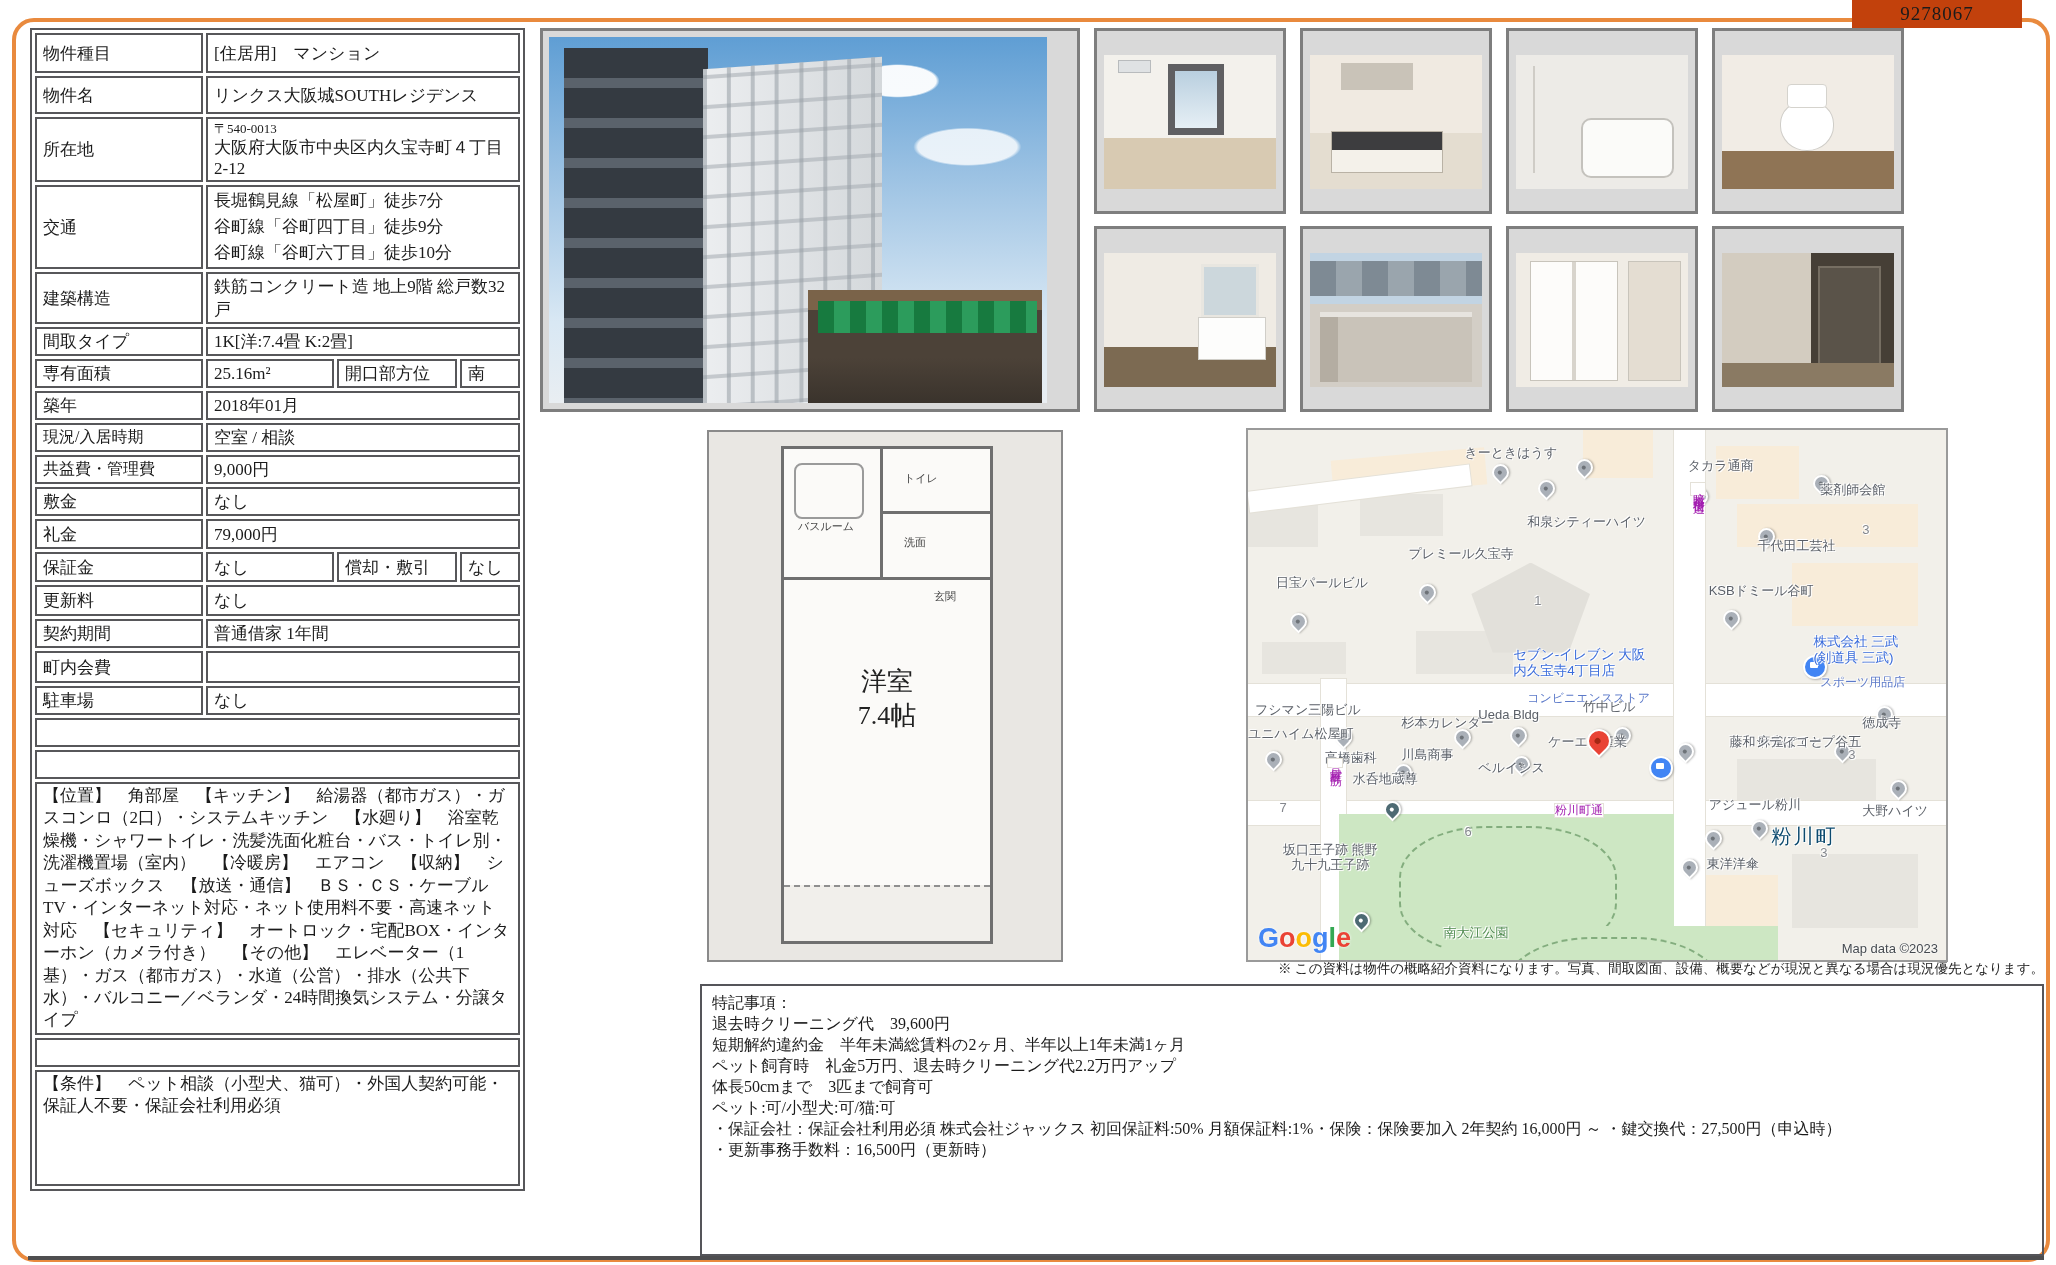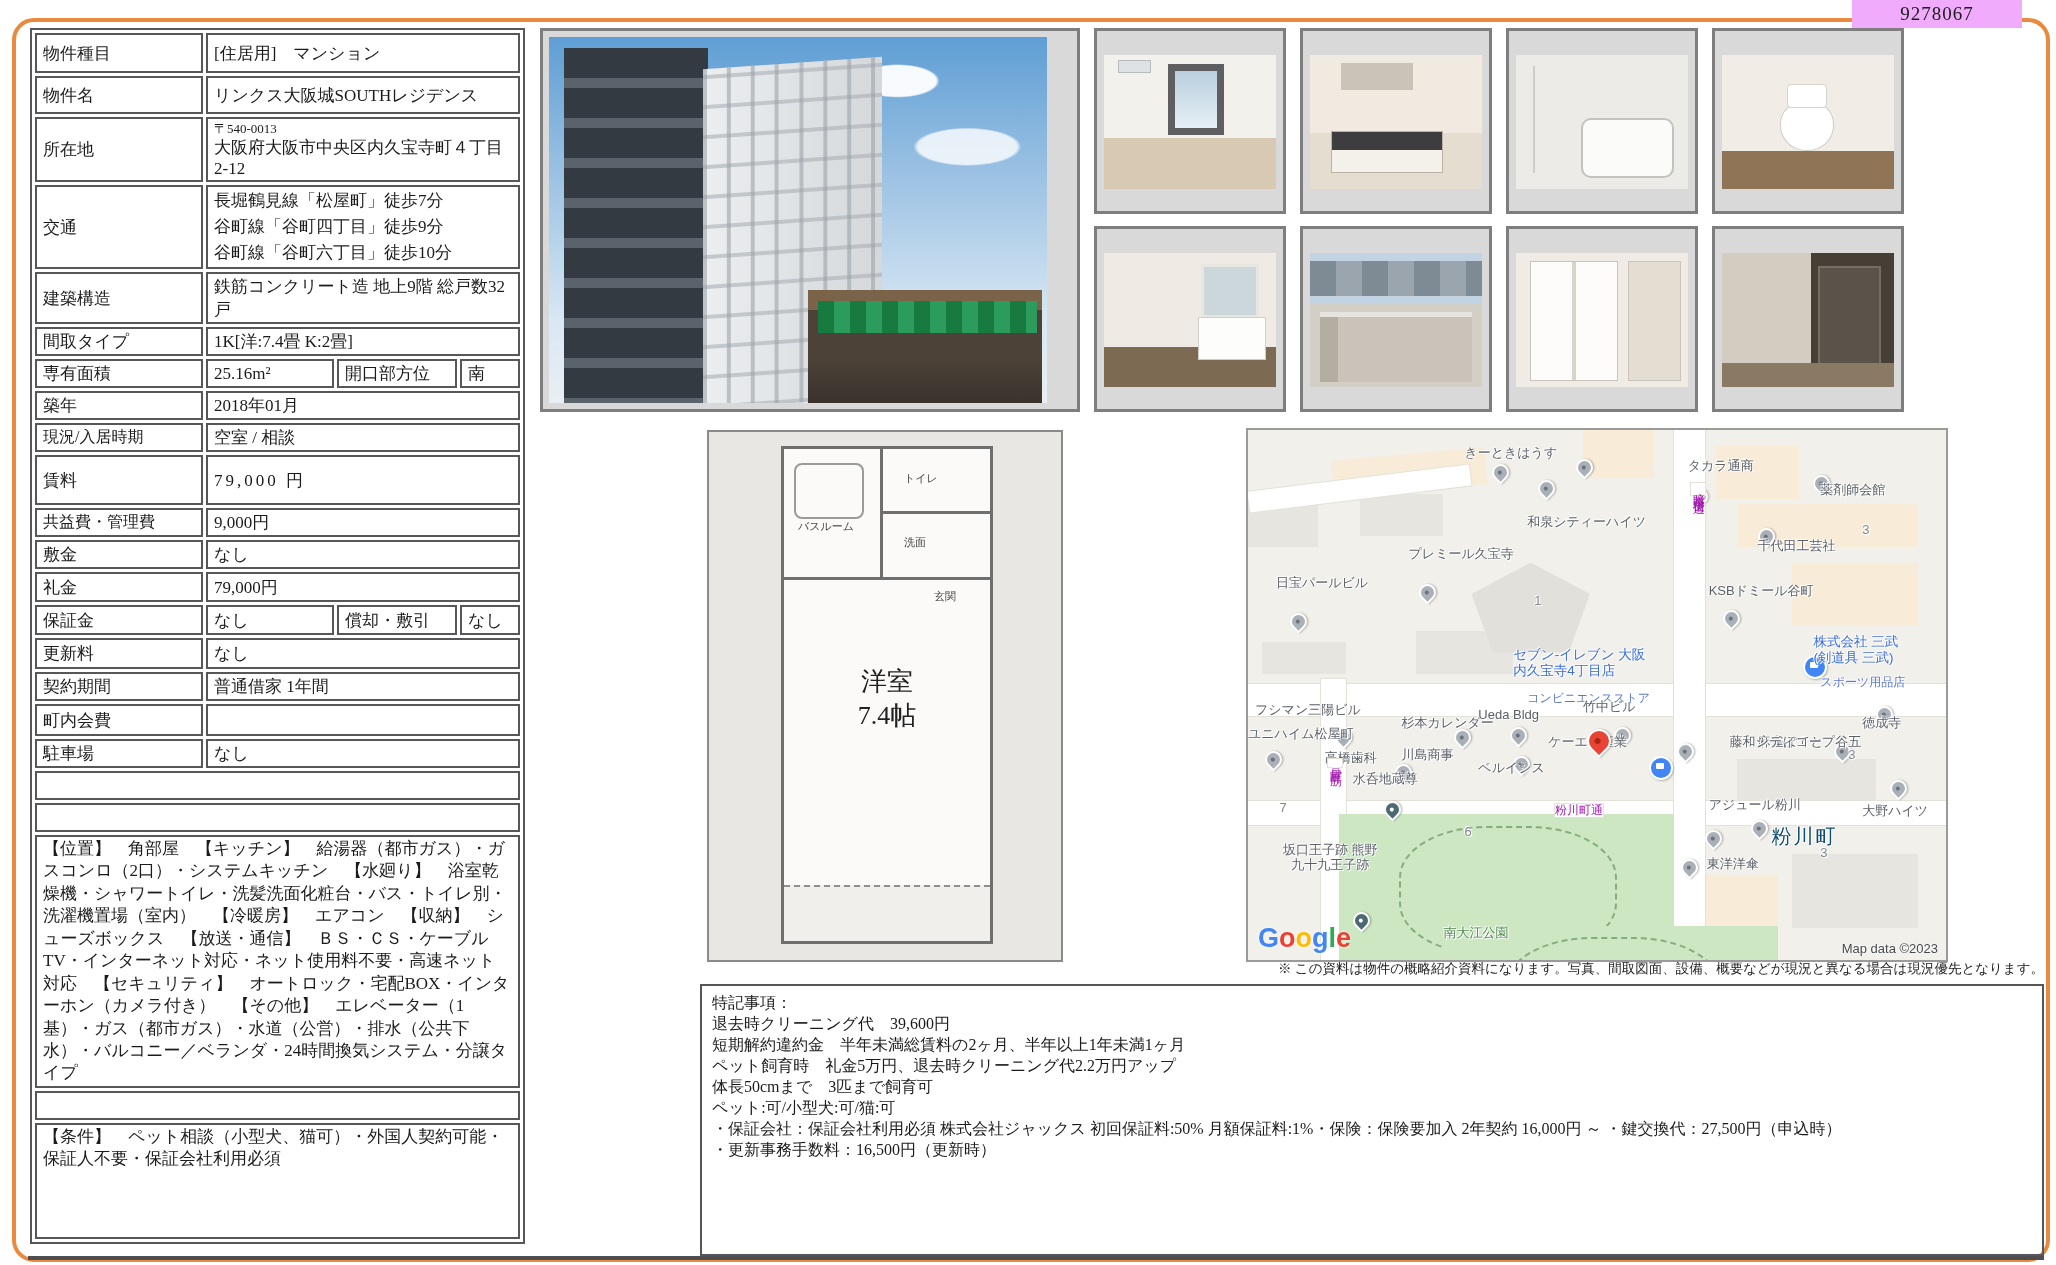--- a/index.html
+++ b/index.html
@@ -1,21 +1,21 @@
 <!DOCTYPE html>
 <html><head>
 <meta charset="utf-8">
 <style>
   html,body{margin:0;padding:0;background:#fff;}
   #page{position:relative;width:2056px;height:1265px;background:#fff;overflow:hidden;
         font-family:"Liberation Serif","DejaVu Serif",serif;color:#1b1b1b;}
   
   #frame{position:absolute;left:12px;top:18px;width:2030px;height:1236px;
          border:4px solid #e98a3e;border-radius:22px;pointer-events:none;}
-  #docid{position:absolute;left:1852px;top:0px;width:170px;height:28px;background:#f0abfc;
+  #docid{position:absolute;left:1852px;top:0px;width:170px;height:28px;background:#c2410c;
          font-size:19px;text-align:center;line-height:28px;letter-spacing:1px;z-index:9;}
   #bottomline{position:absolute;left:28px;top:1256px;width:2016px;height:4px;background:#4e4e50;z-index:8;}
   
   table.ptable{position:absolute;left:30px;top:28px;width:495px;border-collapse:separate;
                border-spacing:3px;border:2px solid #57575a;table-layout:fixed;}
   table.ptable td{border:2px solid #57575a;background:#fff;padding:1px 6px;
                   font-size:17px;box-sizing:border-box;overflow:hidden;}
   td.lbl{font-size:18px;padding-left:7px;}
   td.val{}
   td.bigname{font-size:23px;letter-spacing:0px;}
@@ -185,24 +185,20 @@
         <td class="lbl" style="font-size:17px">開口部方位</td>
         <td class="val">南</td>
         </tr>
     <tr style="height:29px">
           <td class="lbl">築年</td>
         <td class="val" colspan="3">2018年01月</td>
         </tr>
     <tr style="height:27px">
           <td class="lbl" style="font-size:16px">現況/入居時期</td>
         <td class="val" colspan="3">空室 / 相談</td>
-        </tr>
-    <tr style="height:50px">
-          <td class="lbl">賃料</td>
-        <td class="val rent" colspan="3">79,000 円</td>
         </tr>
     <tr style="height:27px">
           <td class="lbl" style="font-size:16px">共益費・管理費</td>
         <td class="val" colspan="3">9,000円</td>
         </tr>
     <tr style="height:28px">
           <td class="lbl">敷金</td>
         <td class="val" colspan="3">なし</td>
         </tr>
     <tr style="height:30px">

